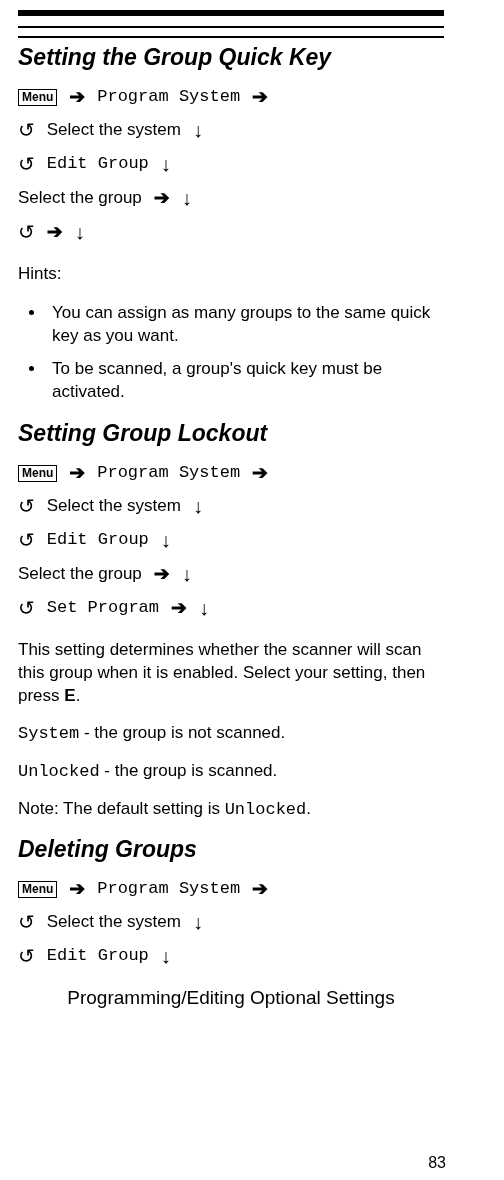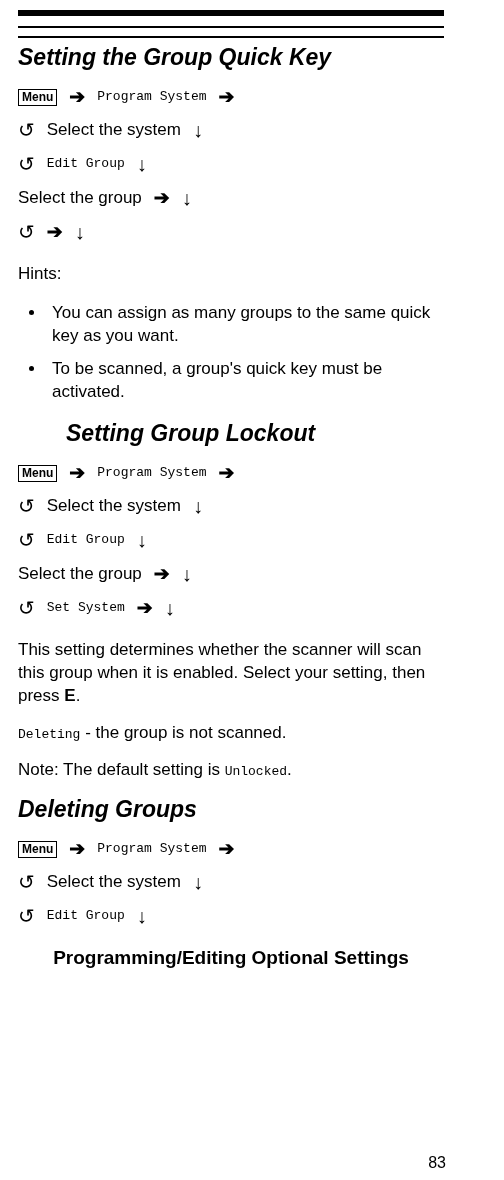--- a/index.html
+++ b/index.html
@@ -62,40 +62,40 @@
   }
   .arrow-down {
     font-size: 20px;
     font-weight: bold;
   }
   .rotate {
     font-size: 20px;
   }
   .mono {
     font-family: "Courier New", Courier, monospace;
-    font-size: 13px;
+    font-size: 17px;
   }
   p.body {
     font-size: 17px;
     line-height: 1.35;
     margin: 8px 0 14px 0;
   }
   ul.hints {
     padding-left: 28px;
     margin: 14px 0 16px 0;
   }
   ul.hints li {
     font-size: 17px;
     line-height: 1.35;
     margin-bottom: 10px;
     padding-left: 6px;
   }
   .footer-title {
     font-family: "Trebuchet MS", Arial, sans-serif;
-    font-weight: bold;
+    font-weight: normal;
     font-size: 19px;
     text-align: center;
   }
   .page-num {
     position: absolute;
     bottom: 8px;
     right: 10px;
     font-size: 16px;
   }
 </style>
@@ -138,21 +138,21 @@
     </div>
   </div>
 
 
   <p class="body" style="margin-bottom:16px;">Hints:</p>
   <ul class="hints">
     <li>You can assign as many groups to the same quick key as you want.</li>
     <li>To be scanned, a group's quick key must be activated.</li>
   </ul>
 
-  <h2 class="section" style="border-top:none;padding-top:0;margin-left:48px;">Setting Group Lockout</h2>
+  <h2 class="section" style="border-top:none;padding-top:0;">Setting Group Lockout</h2>
 
   <div class="nav-block">
     <div class="nav-line">
       <span class="menu-key">Menu</span>
       <span class="arrow-right">➔</span>
       <span class="mono">Program System</span>
       <span class="arrow-right">➔</span>
     </div>
     <div class="nav-line">
       <span class="rotate">↺</span>
@@ -164,32 +164,35 @@
       <span class="mono">Edit Group</span>
       <span class="arrow-down">↓</span>
     </div>
     <div class="nav-line">
       <span>Select the group</span>
       <span class="arrow-right">➔</span>
       <span class="arrow-down">↓</span>
     </div>
     <div class="nav-line">
       <span class="rotate">↺</span>
-      <span class="mono">Set System</span>
+      <span class="mono">Set Program</span>
       <span class="arrow-right">➔</span>
       <span class="arrow-down">↓</span>
     </div>
   </div>
 
   <p class="body">
     <span>This setting determines whether the scanner will scan this group when it is enabled. Select your setting, then press </span><b>E</b><span>.</span>
   </p>
 
   <p class="body">
-    <span class="mono">Deleting</span><span> - the group is not scanned.</span>
+    <span class="mono">System</span><span> - the group is not scanned.</span>
+  </p>
+  <p class="body">
+    <span class="mono">Unlocked</span><span> - the group is scanned.</span>
   </p>
   <p class="body">
     <span>Note: The default setting is </span><span class="mono">Unlocked</span><span>.</span>
   </p>
 
   <h2 class="section" style="border-top:none;padding-top:0;">Deleting Groups</h2>
 
   <div class="nav-block">
     <div class="nav-line">
       <span class="menu-key">Menu</span>

